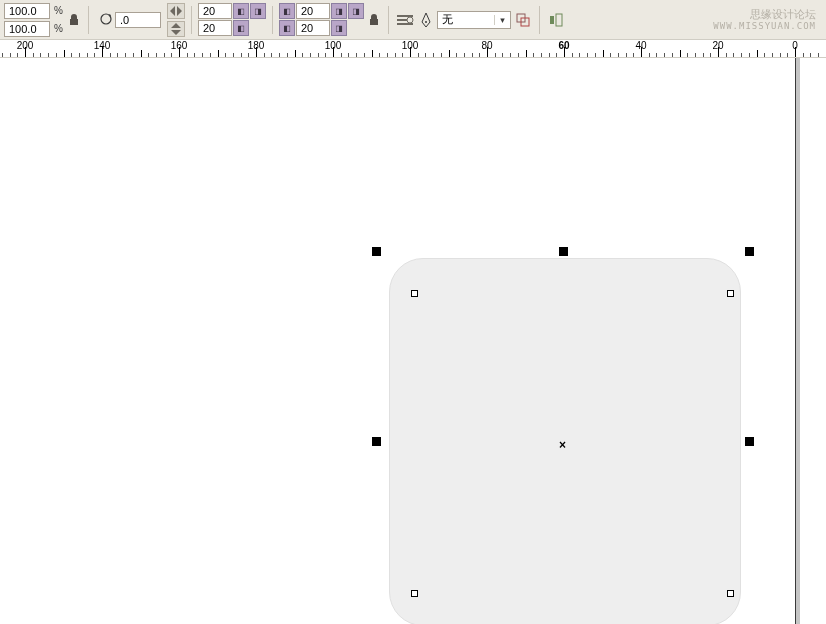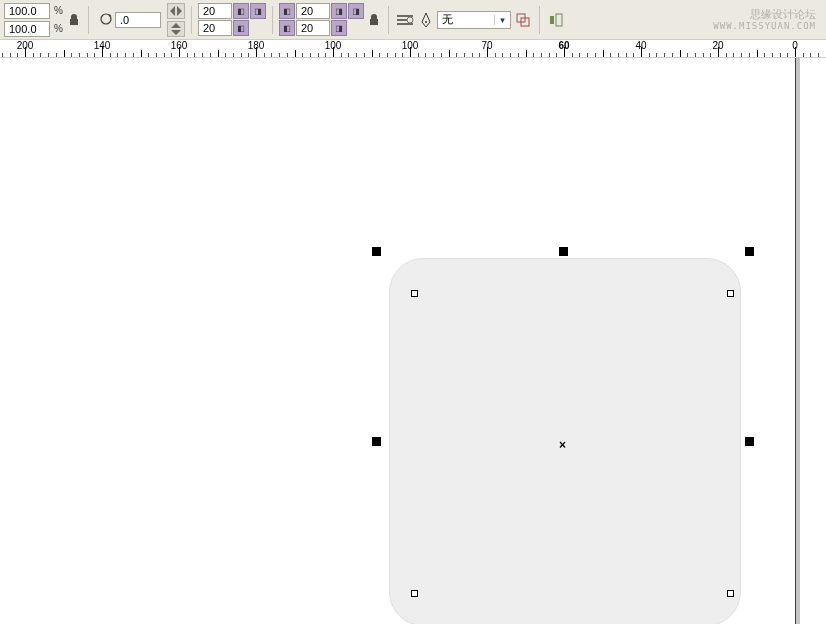--- a/index.html
+++ b/index.html
@@ -360,21 +360,21 @@
       <div class="tick-minor" style="left: 818.1px;"></div>
       <div class="tick-minor" style="left: 825.8px;"></div>
     </div>
   <div class="ruler-labels" id="ruler-labels">
       <div class="ruler-label" style="left: 25px;">200</div>
       <div class="ruler-label" style="left: 102px;">140</div>
       <div class="ruler-label" style="left: 179px;">160</div>
       <div class="ruler-label" style="left: 256px;">180</div>
       <div class="ruler-label" style="left: 333px;">100</div>
       <div class="ruler-label" style="left: 410px;">100</div>
-      <div class="ruler-label" style="left: 487px;">70</div>
+      <div class="ruler-label" style="left: 487px;">80</div>
       <div class="ruler-label" style="left: 564px; font-weight: bold;">60</div>
       <div class="ruler-label" style="left: 641px;">40</div>
       <div class="ruler-label" style="left: 718px;">20</div>
       <div class="ruler-label" style="left: 795px;">0</div>
     </div>
 </div>
 
 <div class="canvas-wrap">
   <div class="shape"></div>
 

